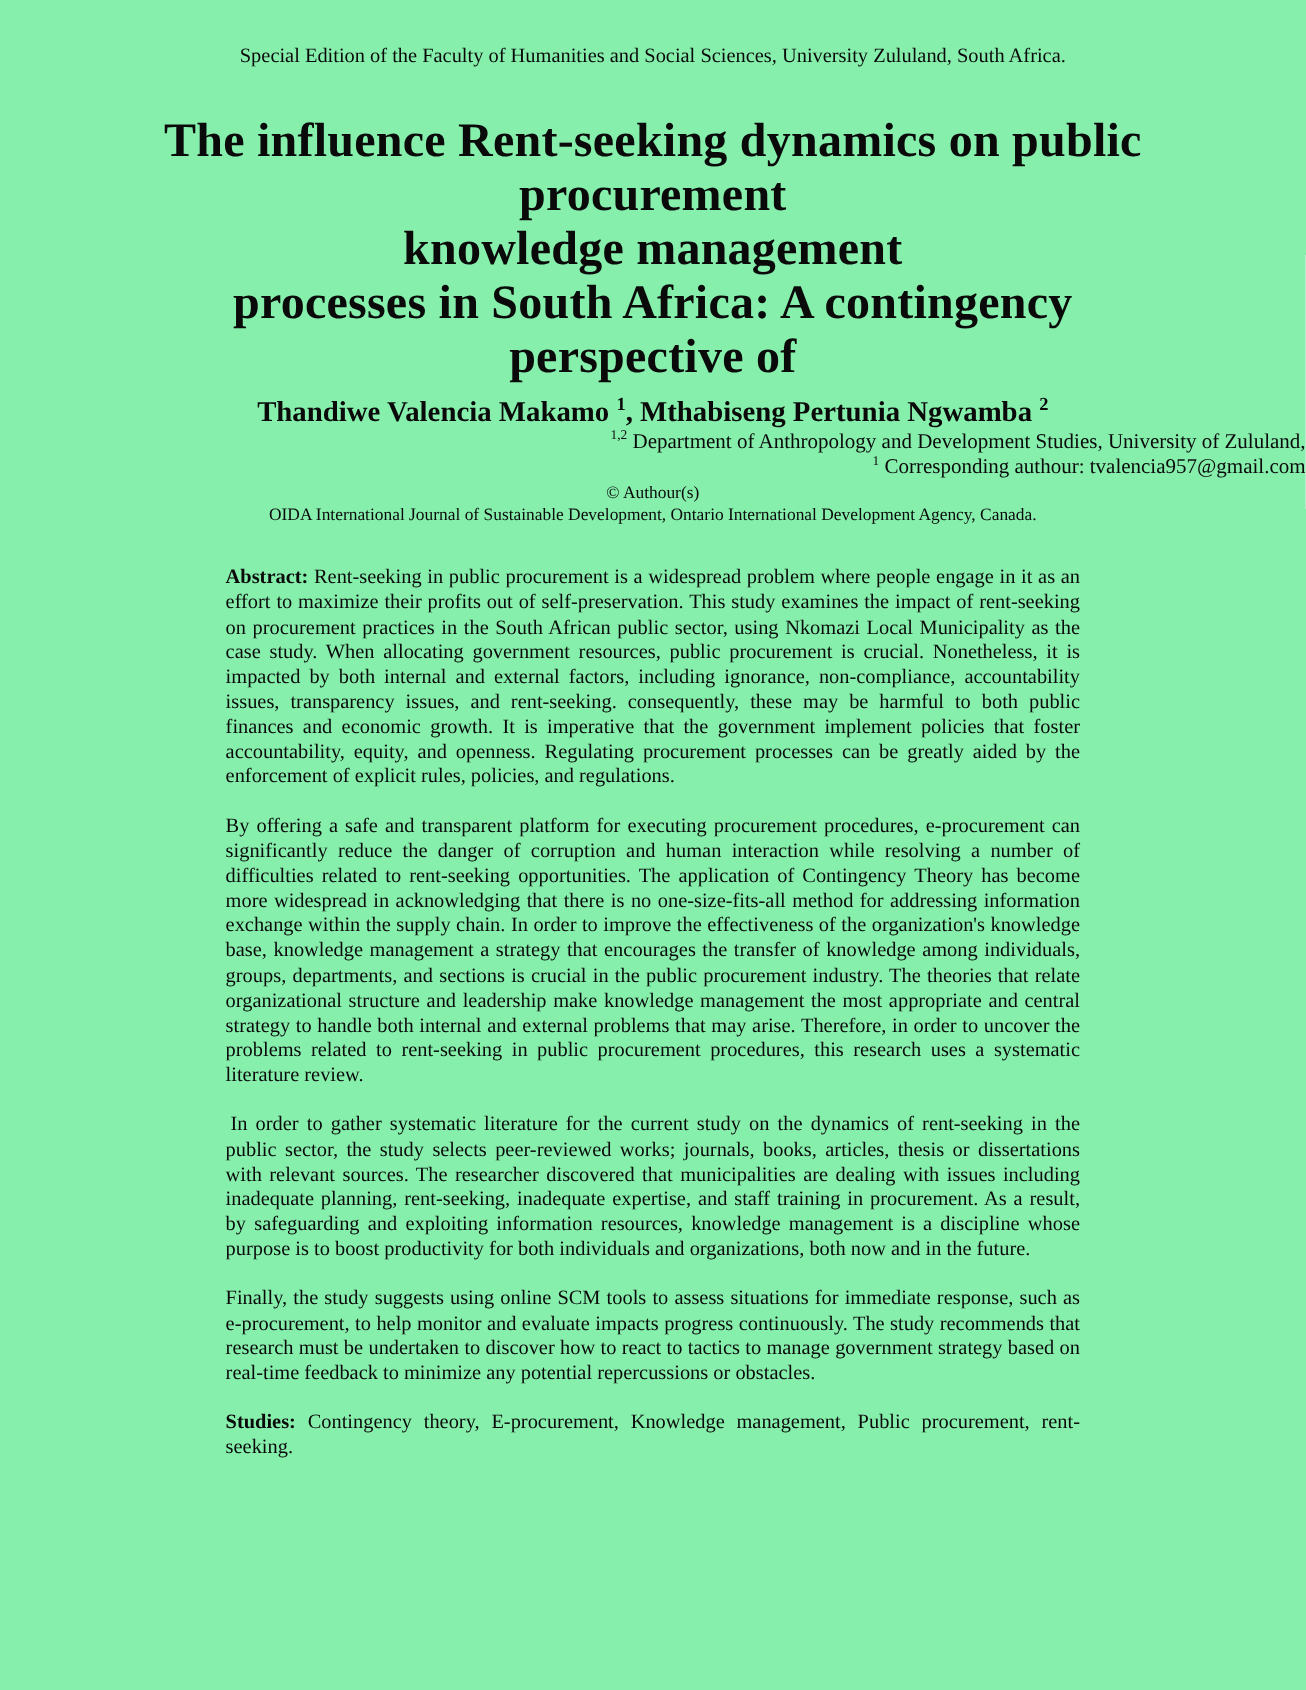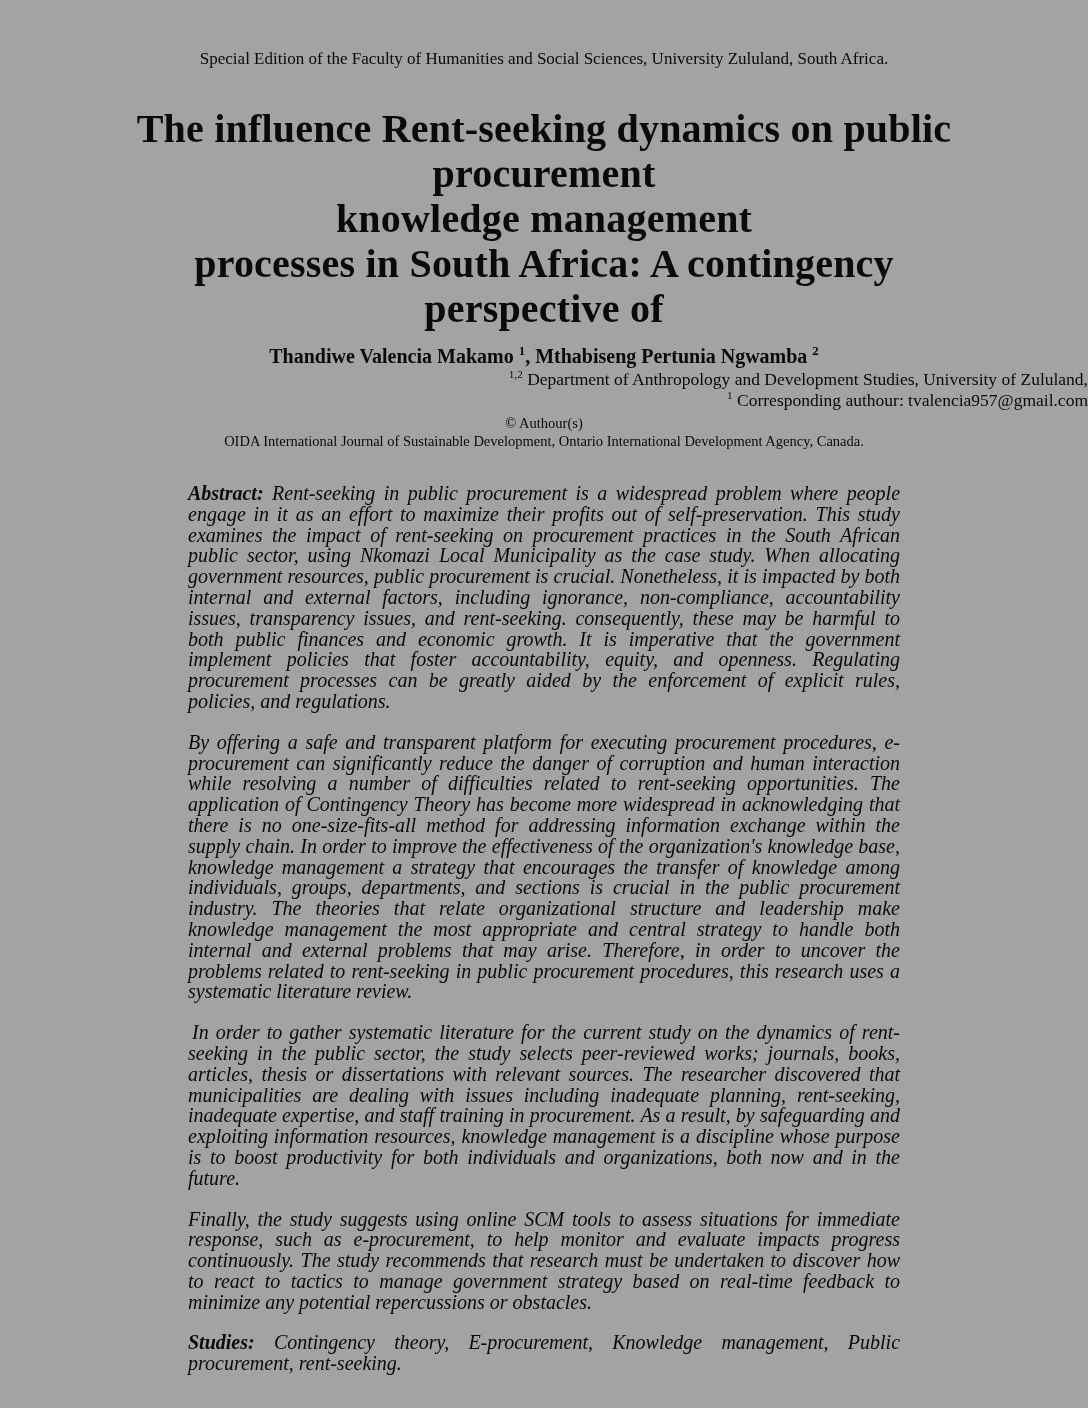--- a/index.html
+++ b/index.html
@@ -3,25 +3,25 @@
 <meta charset="utf-8">
 <style>
   html, body {
     margin: 0;
     padding: 0;
     background: #e8e8e8;
   }
   .page {
     width: 1088px;
     height: 1408px;
-    background: #a3a3a3;
+    background: #86efac;
     color: #0a0a0a;
     font-family: "Liberation Serif", "DejaVu Serif", serif;
     box-sizing: border-box;
-    padding-top: 48px;
+    padding-top: 36px;
     margin: 0 auto;
     overflow: hidden;
   }
   .header-line {
     text-align: center;
     font-size: 17px;
     line-height: 22px;
   }
   .paper-title {
     width: 880px;
@@ -29,21 +29,21 @@
     text-align: center;
     font-weight: bold;
     font-size: 40px;
     line-height: 45px;
     letter-spacing: 0.2px;
   }
   .authors-line {
     margin-top: 12px;
     text-align: center;
     font-weight: bold;
-    font-size: 20px;
+    font-size: 24px;
     line-height: 26px;
   }
   .affil-block {
     text-align: right;
     font-size: 17.5px;
     line-height: 21px;
   }
   sup.s {
     font-size: 64%;
     line-height: 0;
@@ -51,24 +51,23 @@
   }
   .publisher-block {
     margin-top: 4px;
     text-align: center;
     font-size: 14.5px;
     line-height: 17.5px;
   }
   .body-text {
     width: 712px;
     margin: 33px auto 0;
-    font-size: 20px;
+    font-size: 17px;
     line-height: 20.8px;
     text-align: justify;
-    font-style: italic;
   }
   .body-text p {
     margin: 0 0 20px 0;
   }
   .indent-sm {
     text-indent: 4px;
   }
   b.lbl { font-weight: bold; }
 </style>
 </head>

